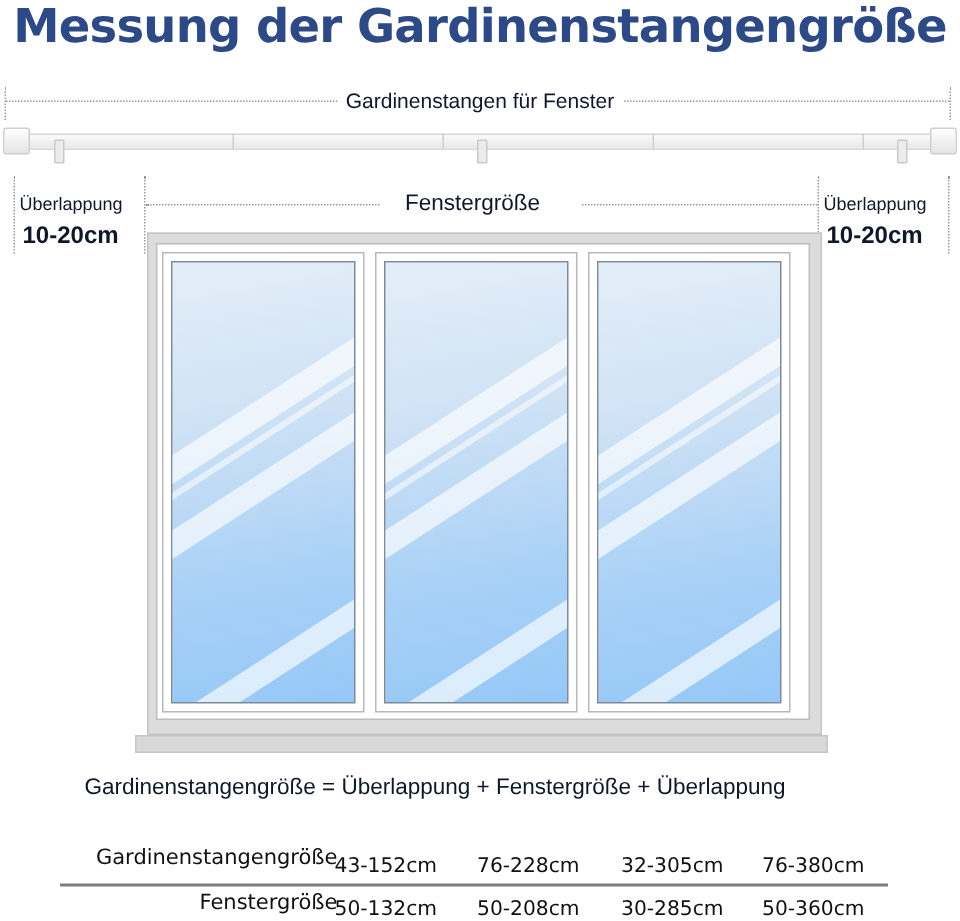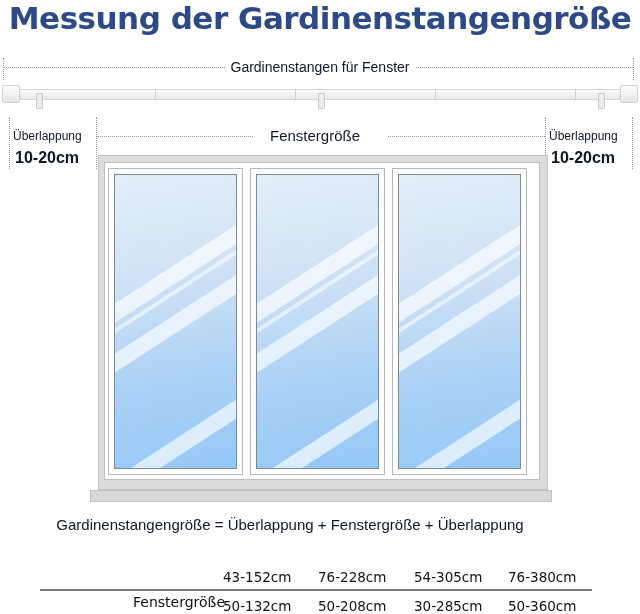--- a/index.html
+++ b/index.html
@@ -92,23 +92,24 @@
     <div class="streak" style="left:-10px; top:185px;"></div>
     <div class="streak" style="left:5px; top:300px;"></div>
   </div>
 </div>
 <div class="abs sill"></div>
 
 <div class="abs label formula">Gardinenstangengröße = Überlappung + Fenstergröße + Überlappung</div>
 
 <div class="abs tbl">
   <div class="row" style="top:2px;">
+    <span class="hd">Gardinenstangengröße</span>
     <span class="c" style="left:203px; top:5px;">43-152cm</span>
     <span class="c" style="left:298px; top:5px;">76-228cm</span>
-    <span class="c" style="left:394px; top:5px;">54-305cm</span>
+    <span class="c" style="left:394px; top:5px;">32-305cm</span>
     <span class="c" style="left:488px; top:5px;">76-380cm</span>
   </div>
   <div class="row" style="top:32px;">
     <span class="hd">Fenstergröße</span>
     <span class="c" style="left:203px; top:4px;">50-132cm</span>
     <span class="c" style="left:298px; top:4px;">50-208cm</span>
     <span class="c" style="left:394px; top:4px;">30-285cm</span>
     <span class="c" style="left:488px; top:4px;">50-360cm</span>
   </div>
 </div>

